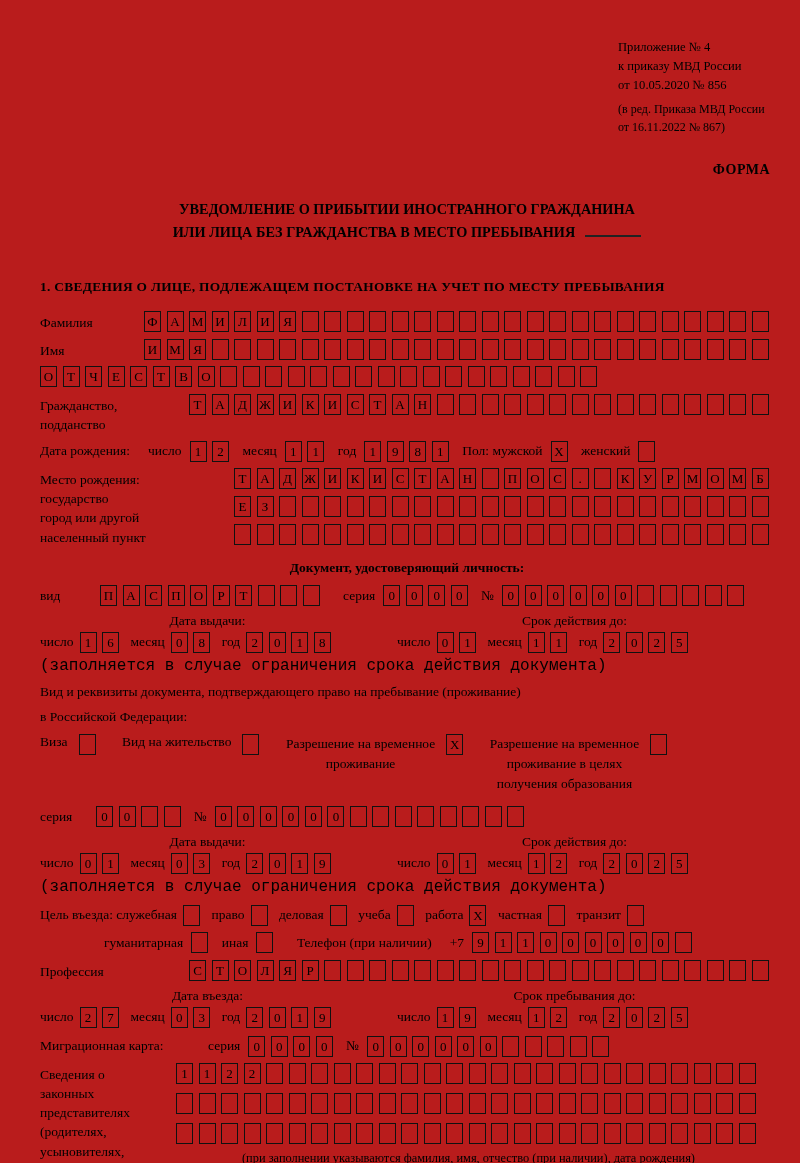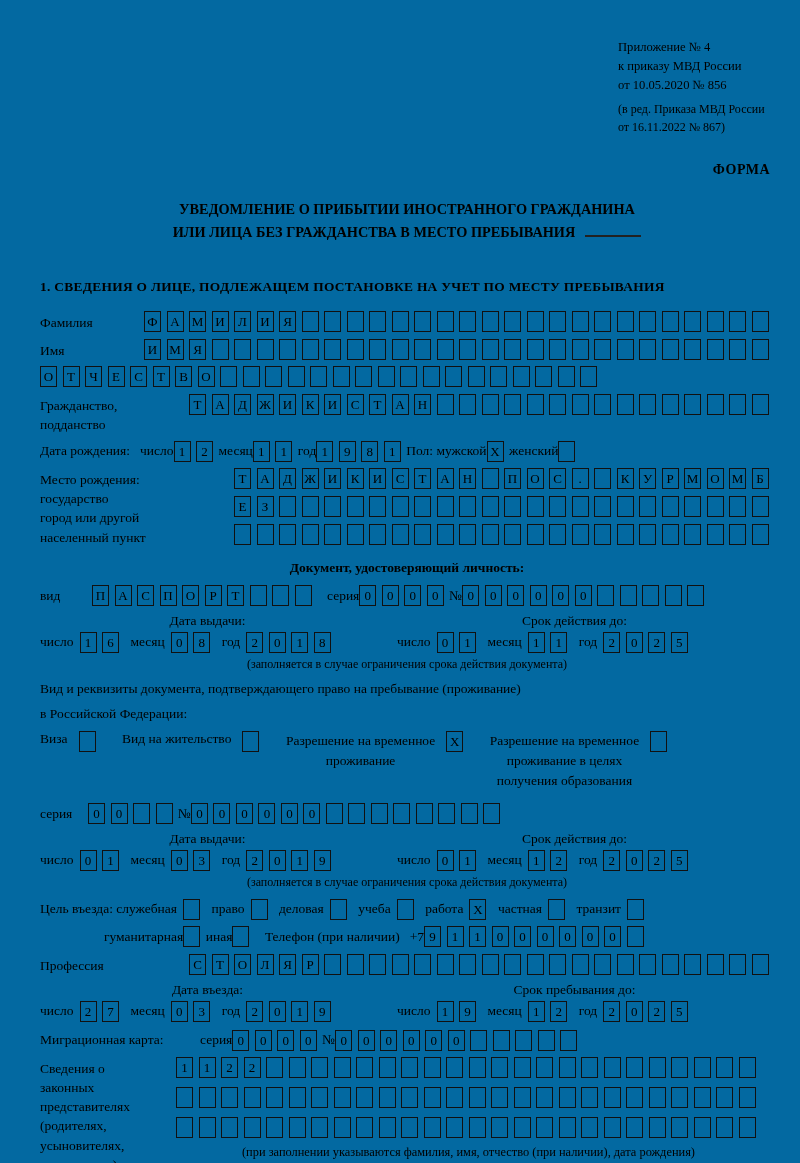--- a/index.html
+++ b/index.html
@@ -1,17 +1,17 @@
 <!DOCTYPE html>
 <html><head>
 <meta charset="utf-8">
 <style>
   html,body { margin:0; padding:0; background:#888; }
   .page {
-    width:800px; height:1163px; margin:0 auto; background:#0369a1; color:#000;
+    width:800px; height:1163px; margin:0 auto; background:#b91c1c; color:#000;
     box-sizing:border-box; padding:38px 26px 16px 40px; overflow:hidden;
     font-family:"Liberation Serif","DejaVu Serif",serif; font-size:13.5px;
   }
   .pre { white-space:pre-line; }
   
   .ref { margin-left:578px; font-size:12.6px; line-height:1.5; }
   .ref .rev { font-size:12px; margin-top:5px; line-height:1.5; }
   .forma { text-align:right; font-weight:bold; font-size:14px; margin-top:26px; padding-right:4px; letter-spacing:.5px; }
   .title { text-align:center; font-weight:bold; font-size:14.3px; margin-top:20px; line-height:1.62; }
   .blank-underline { display:inline-block; width:56px; border-bottom:2px solid #222; margin-left:10px; height:12px; }
@@ -19,33 +19,33 @@
   
   .boxes { display:inline-flex; flex-wrap:nowrap; flex:none; }
   .box { box-sizing:border-box; flex:none; width:17px; height:21px; border:1.7px solid #111;
          margin-right:5.5px; display:inline-flex; align-items:center; justify-content:center;
          font-size:13px; line-height:1; }
   
   .row { display:flex; align-items:flex-start; margin-bottom:6.5px;justify-content:space-between; }
   .lbl { flex:none; padding-top:2px; line-height:1.42; }
   .w90 { width:90px; } .w163 { width:163px; } .w137 { width:137px; } .w112 { width:112px; } .w136 { width:136px; } .w150 { width:150px; }
   .stack > .boxes { display:flex; margin-bottom:7px; }
-  .inline-row { display:flex; align-items:center; gap:0; margin-bottom:6.5px; flex-wrap:nowrap; }
+  .inline-row { display:flex; align-items:center; gap:8px; margin-bottom:6.5px; flex-wrap:nowrap; }
   .inline-row .t { flex:none; }
   .gap-l { margin-left:10px; }
   .center-h { text-align:center; font-weight:bold; font-size:13.5px; margin:8px 0 9px; }
   
   .date-sec { margin-bottom:4px; }
   .date-caps { display:flex; margin-bottom:3px; }
   .date-caps .c1 { width:335px; text-align:center; }
   .date-caps .c2 { flex:1; text-align:center; }
   .date-line { display:flex; align-items:center; }
   .dgroup { display:flex; align-items:center; gap:6px; }
   .dg-left { width:335px; }
-  .note-right { text-align:center; font-size:12px; margin:2px 0 9px; }
+  .note-right { text-align:left; font-size:16px; margin:2px 0 9px;font-family:Liberation Mono, monospace; }
   .para { margin:3px 0 9px; }
   .permit-row { display:flex; align-items:flex-start; gap:11px; margin:6px 0 12px; }
   .cml { white-space:pre-line; text-align:center; line-height:1.5; }
   .rep-block { display:flex; align-items:flex-start; margin-top:2px; }
   .rep-note { font-size:12.4px; margin-top:4px; text-align:center; }
 </style>
 </head>
 <body>
 
 <div class="page">

